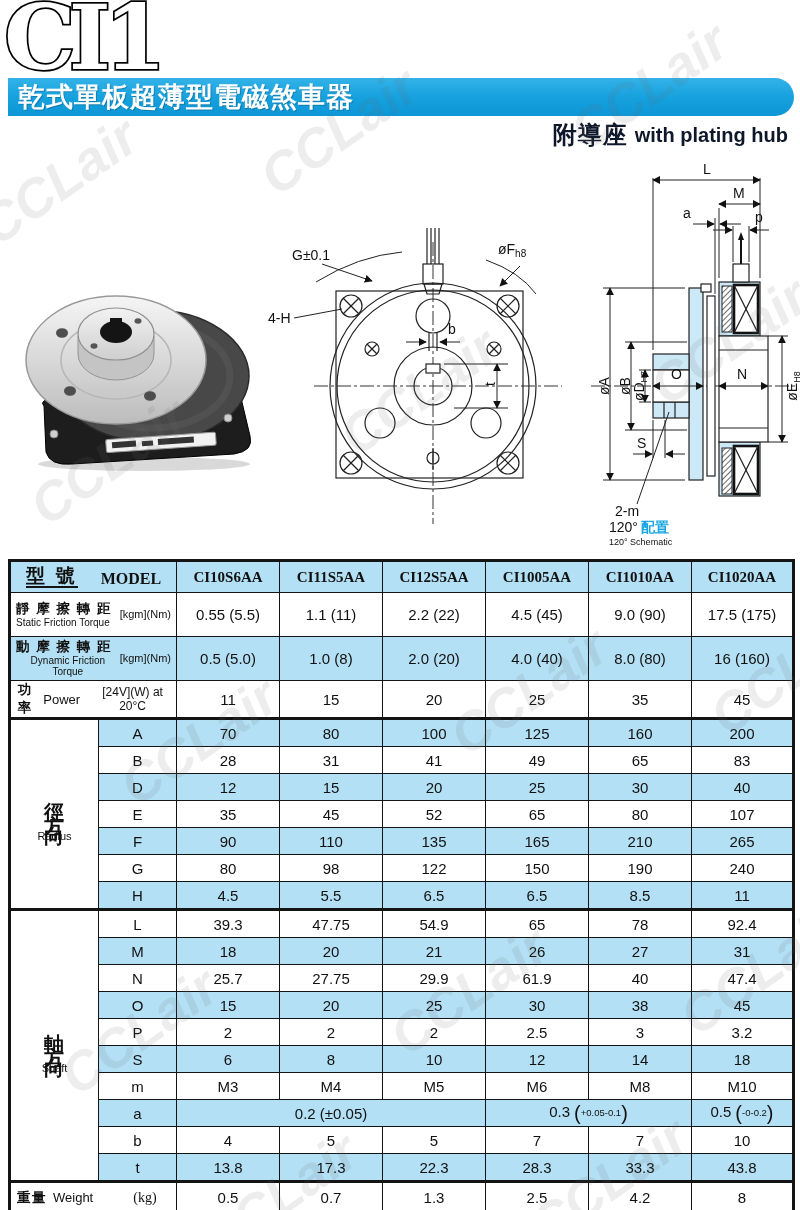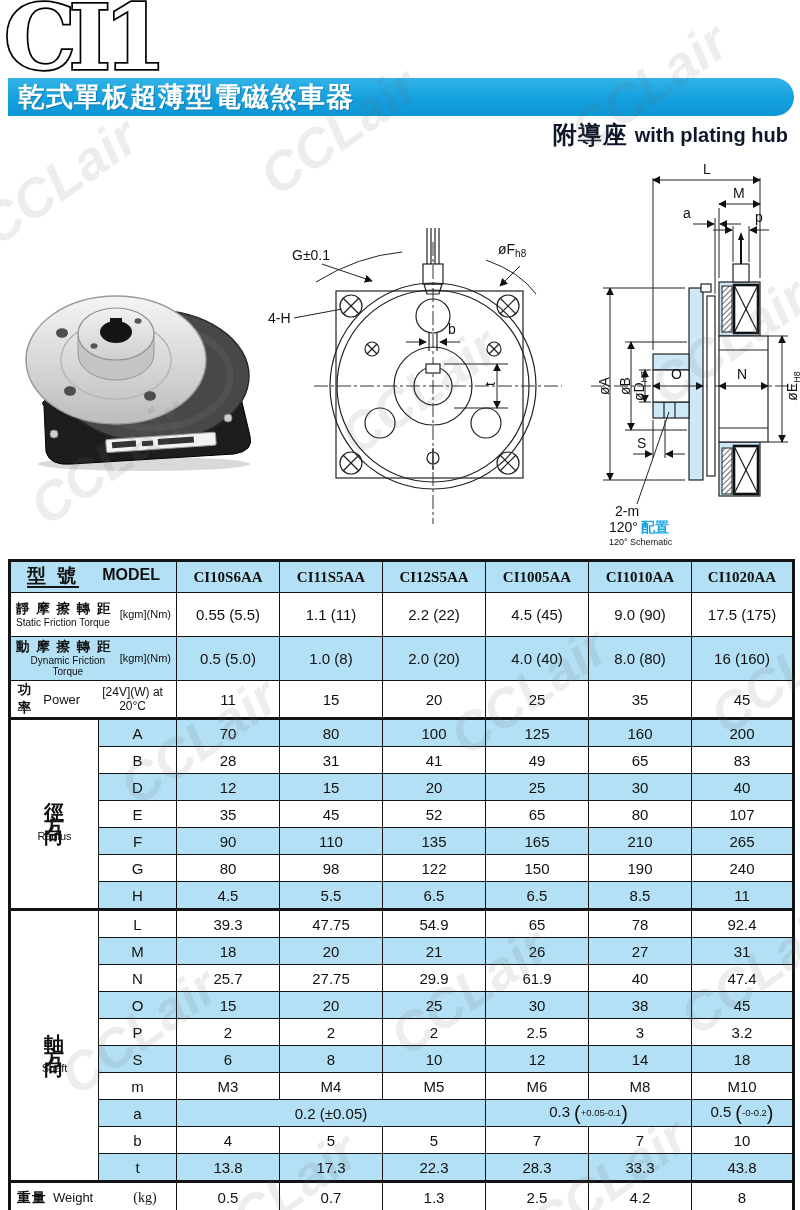--- a/index.html
+++ b/index.html
@@ -39,21 +39,21 @@
   table.spec{position:absolute;left:8px;top:559px;width:784px;z-index:1;
              border-collapse:collapse;table-layout:fixed;background:#fff;
              border:3px solid #141414;}
   table.spec td{border:1.5px solid #141414;text-align:center;vertical-align:middle;
                 padding:0;font-size:15px;height:26px;overflow:hidden;}
   tr.tr-hd td{height:30px;}  tr.tr-tq td{height:43px;}  tr.tr-pw td{height:29px;}
   tr.tr-wt td{height:29px;}
   tr.bt td{border-top:3px solid #141414;}
   .sh{background:#b3e0f4;}
   .model{font-family:"Liberation Serif",serif;font-weight:bold;font-size:17px;}
-  .hdw{display:flex;align-items:flex-start;justify-content:center;gap:23px;}
+  .hdw{display:flex;align-items:flex-end;justify-content:center;gap:23px;font-family:Liberation Serif, serif;}
   .hd-zh{font-size:19px;font-weight:bold;letter-spacing:3px;border-bottom:2px solid #141414;line-height:1.1;}
   .hd-en{font-size:16px;font-weight:bold;}
   .lblwrap{display:flex;align-items:center;justify-content:space-between;padding:0 5px;}
   .lcol{display:flex;flex-direction:column;align-items:flex-start;line-height:1.15;justify-content:flex-end;}
   .zh2{font-size:13.5px;font-weight:bold;letter-spacing:1.5px;}
   .en2{font-size:10px;}
   .unit2{font-size:11px;white-space:nowrap;}
   .pwwrap{display:flex;align-items:center;padding:0 1px;gap:6px;}
   .pw-zh{font-size:13.5px;font-weight:bold;}
   .pw-en{font-size:13px;}

